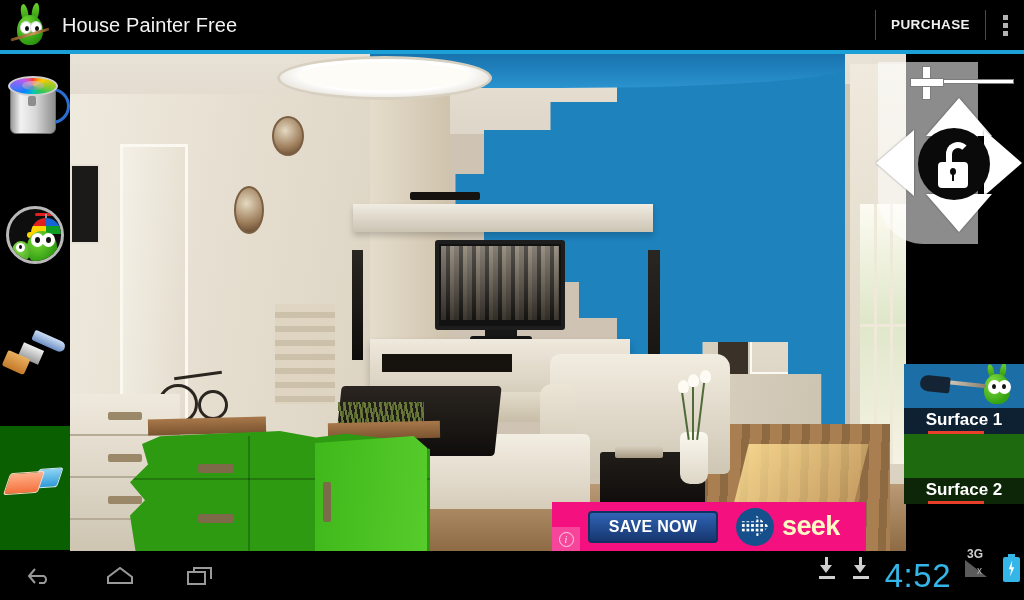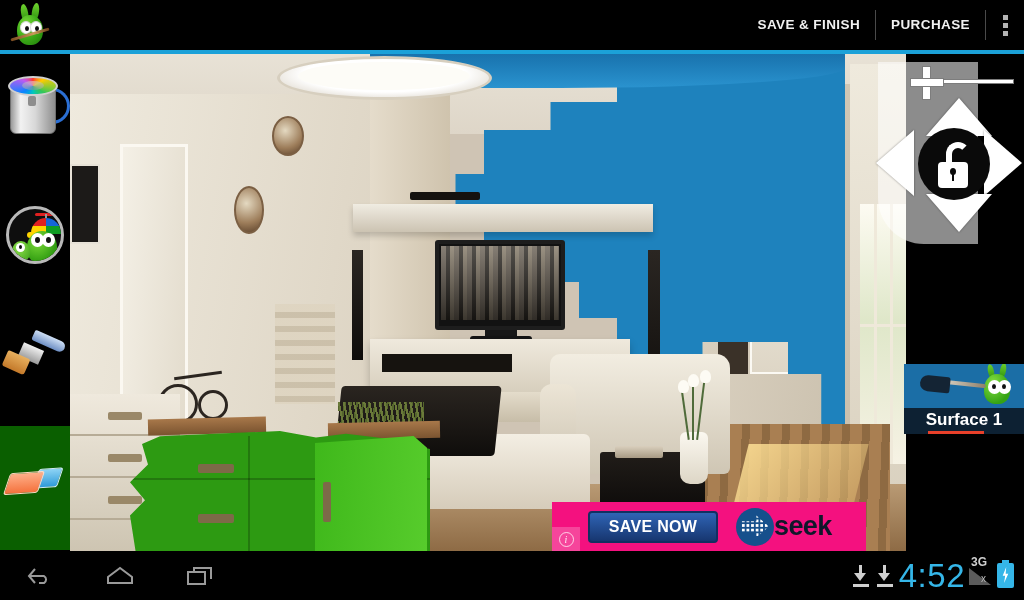--- a/index.html
+++ b/index.html
@@ -507,40 +507,40 @@
   #ad-logo-circle {
     margin-left:18px; width:38px; height:38px; border-radius:50%;
     background:#16508c; position:relative; overflow:hidden;
   }
   #ad-dots {
     position:absolute; left:5px; top:6px; width:28px; height:26px;
     background-image: radial-gradient(#fff 42%, transparent 45%);
     background-size: 4.6px 4.6px;
     clip-path: polygon(0 30%, 55% 30%, 55% 8%, 100% 50%, 55% 92%, 55% 70%, 0 70%);
   }
-  #ad-word { color:#0f172a; font-size:27px; font-weight:bold; letter-spacing:-.6px; }
+  #ad-word { margin-left:8px; color:#fef9c3; font-size:27px; font-weight:bold; letter-spacing:-.6px; }
   #ad-info {
     position:absolute; left:0; bottom:0; width:28px; height:24px;
     background: rgba(255,255,255,.22);
     display:flex; align-items:center; justify-content:center;
   }
   #ad-info span {
     width:15px; height:15px; border-radius:50%; border:1.5px solid rgba(255,255,255,.75);
     color:rgba(255,255,255,.9); font-size:10px; font-style:italic;
     display:flex; align-items:center; justify-content:center; font-family:"Liberation Serif", serif;
   }
 
   
   #navbar {
     position:absolute; left:0; top:551px; width:1024px; height:49px;
     background:#000; display:flex; align-items:center;
   }
   .nav-btn { width:80px; height:49px; display:flex; align-items:center; justify-content:center; cursor:pointer; }
   #nav-spacer { flex:1; }
-  #sysicons { display:flex; align-items:center; gap:4px; padding-right:10px; }
+  #sysicons { display:flex; align-items:flex-start; gap:14px; padding-right:4px; }
   .dl-icon { width:20px; height:22px; position:relative; }
   .dl-icon::before {
     content:""; position:absolute; left:8px; top:0; width:3px; height:12px; background:#cfcfcf;
   }
   .dl-icon::after {
     content:""; position:absolute; left:3px; top:8px; width:0; height:0;
     border-left:6.5px solid transparent; border-right:6.5px solid transparent;
     border-top:8px solid #cfcfcf;
   }
   .dl-bar { position:absolute; left:2px; bottom:0; width:16px; height:2.5px; background:#cfcfcf; }
@@ -570,23 +570,23 @@
       <div class="bug-ear r"></div>
       <div class="bug-body"></div>
       <div class="bug-eye l">
           <div class="bug-pupil"></div>
         </div>
       <div class="bug-eye r">
           <div class="bug-pupil"></div>
         </div>
       <div class="bug-brush"></div>
     </div>
+    <div id="app-title">House Painter Free</div>
 
     <div id="ab-actions">
-      <div class="ab-btn">SAVE &amp; FINISH</div>
       <div class="ab-sep"></div>
       <div class="ab-btn">PURCHASE</div>
       <div class="ab-sep"></div>
       <div id="overflow-btn">
         <i></i>
           <i></i>
           <i></i>
       </div>
     </div>
   </div>
@@ -767,20 +767,26 @@
           </div>
         <div class="t-eye b">
             <i></i>
           </div>
       </div>
       <div class="surf-label">
         <span>Surface 1</span>
       </div>
     </div>
 
+    <div class="surf" id="surf2">
+      <div id="surf2-swatch" class="surf-swatch"></div>
+      <div class="surf-label">
+        <span>Surface 2</span>
+      </div>
+    </div>
 
   </div>
 
   <div id="ad">
     <div id="ad-btn">SAVE NOW</div>
     <div id="ad-logo-circle">
       <div id="ad-dots"></div>
     </div>
     <div id="ad-word">seek</div>
     <div id="ad-info">

